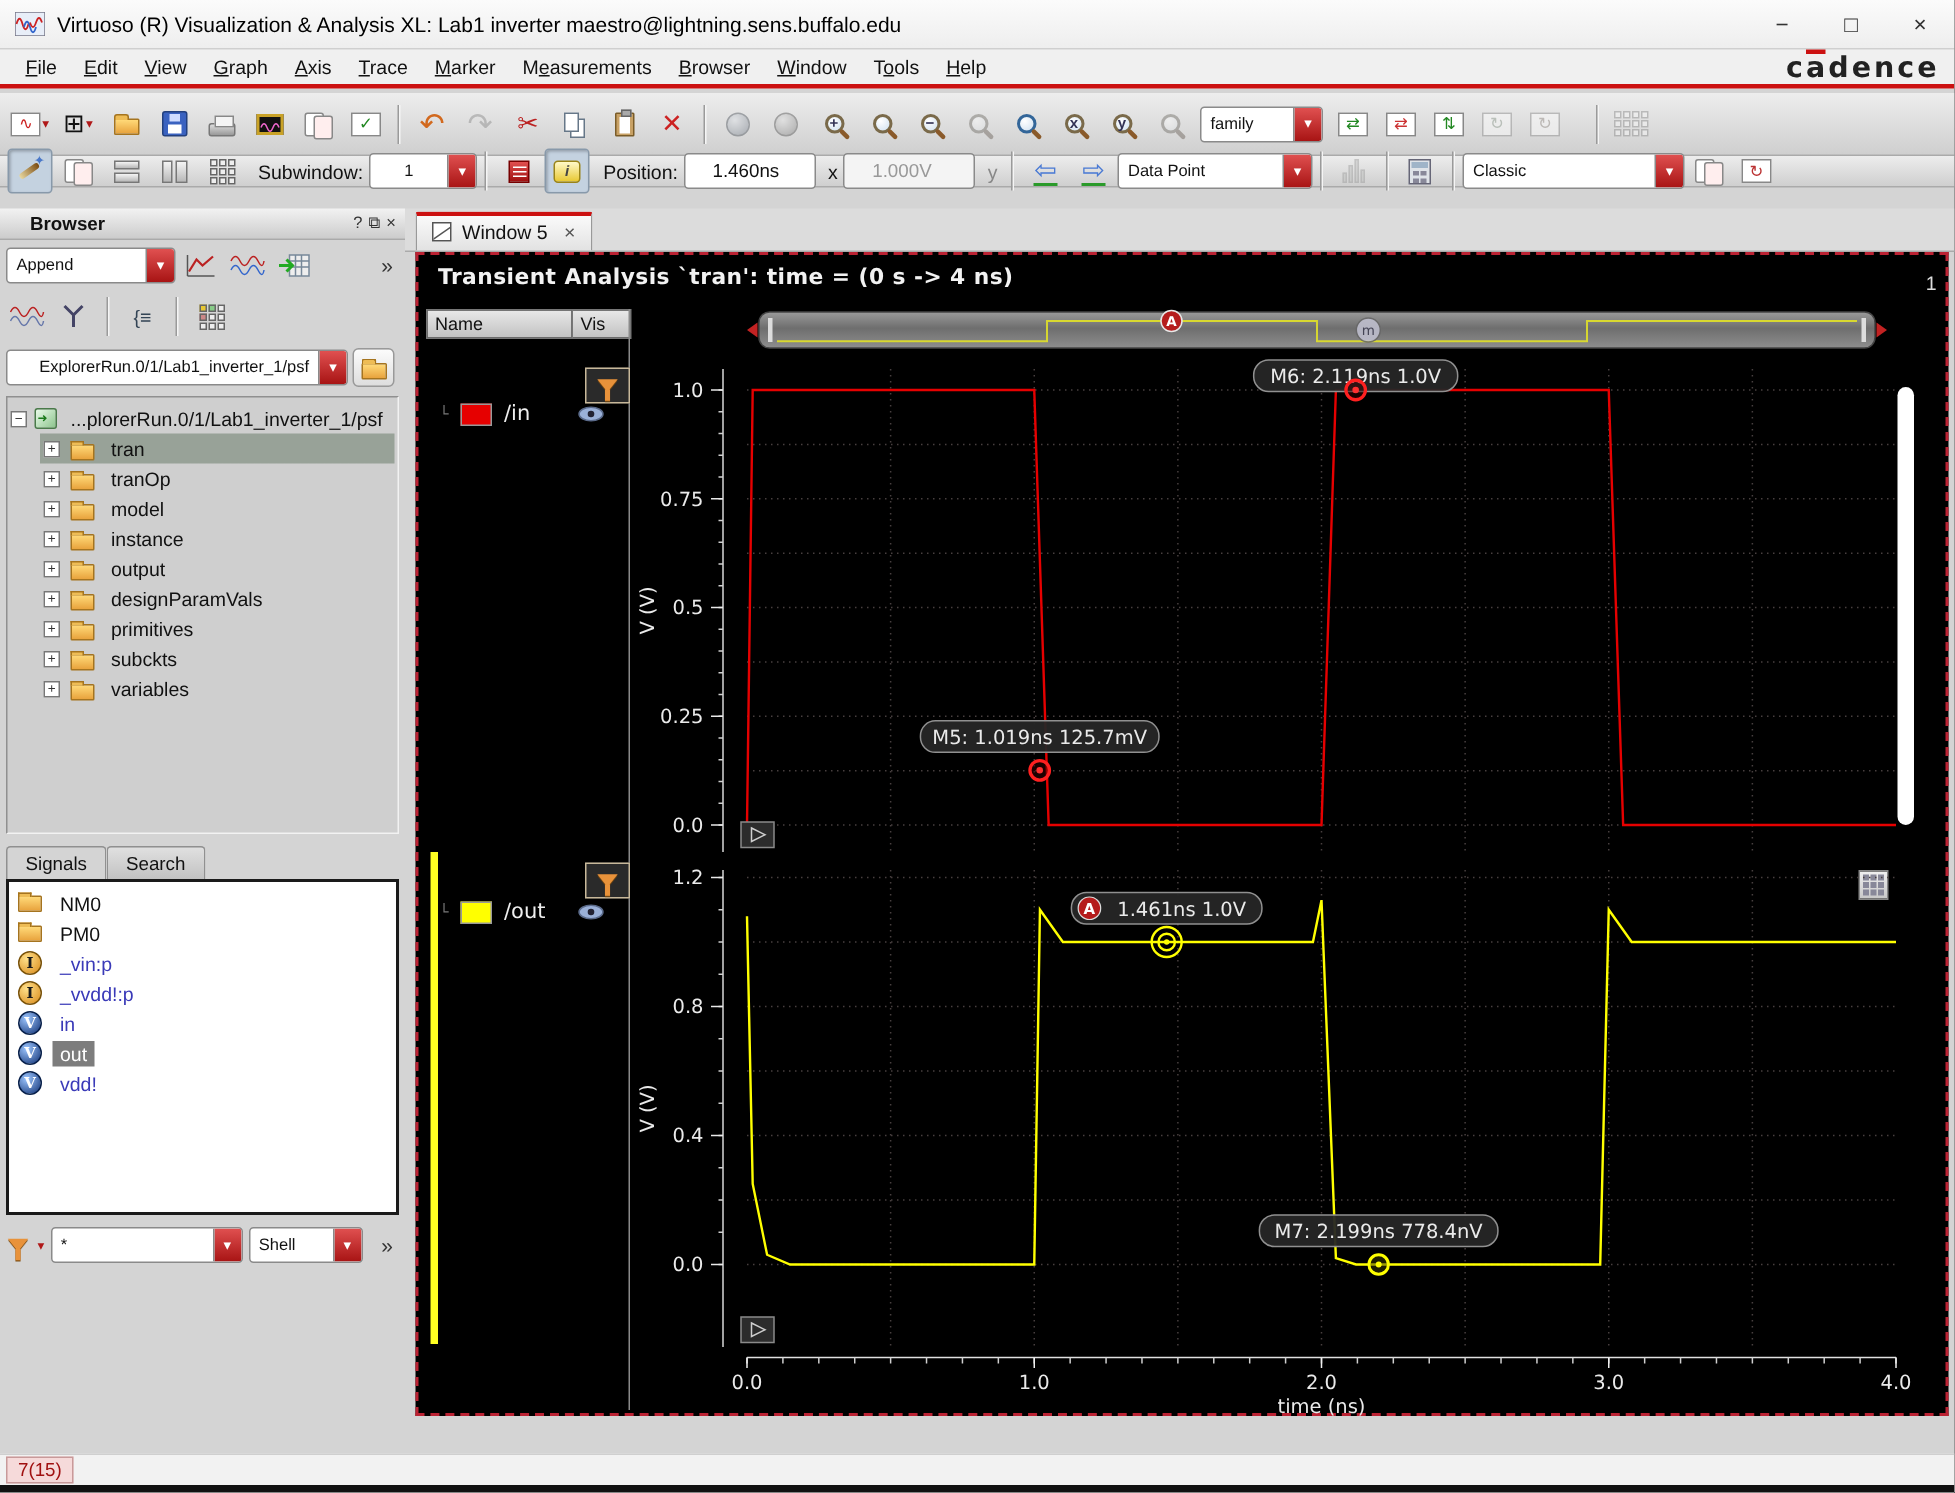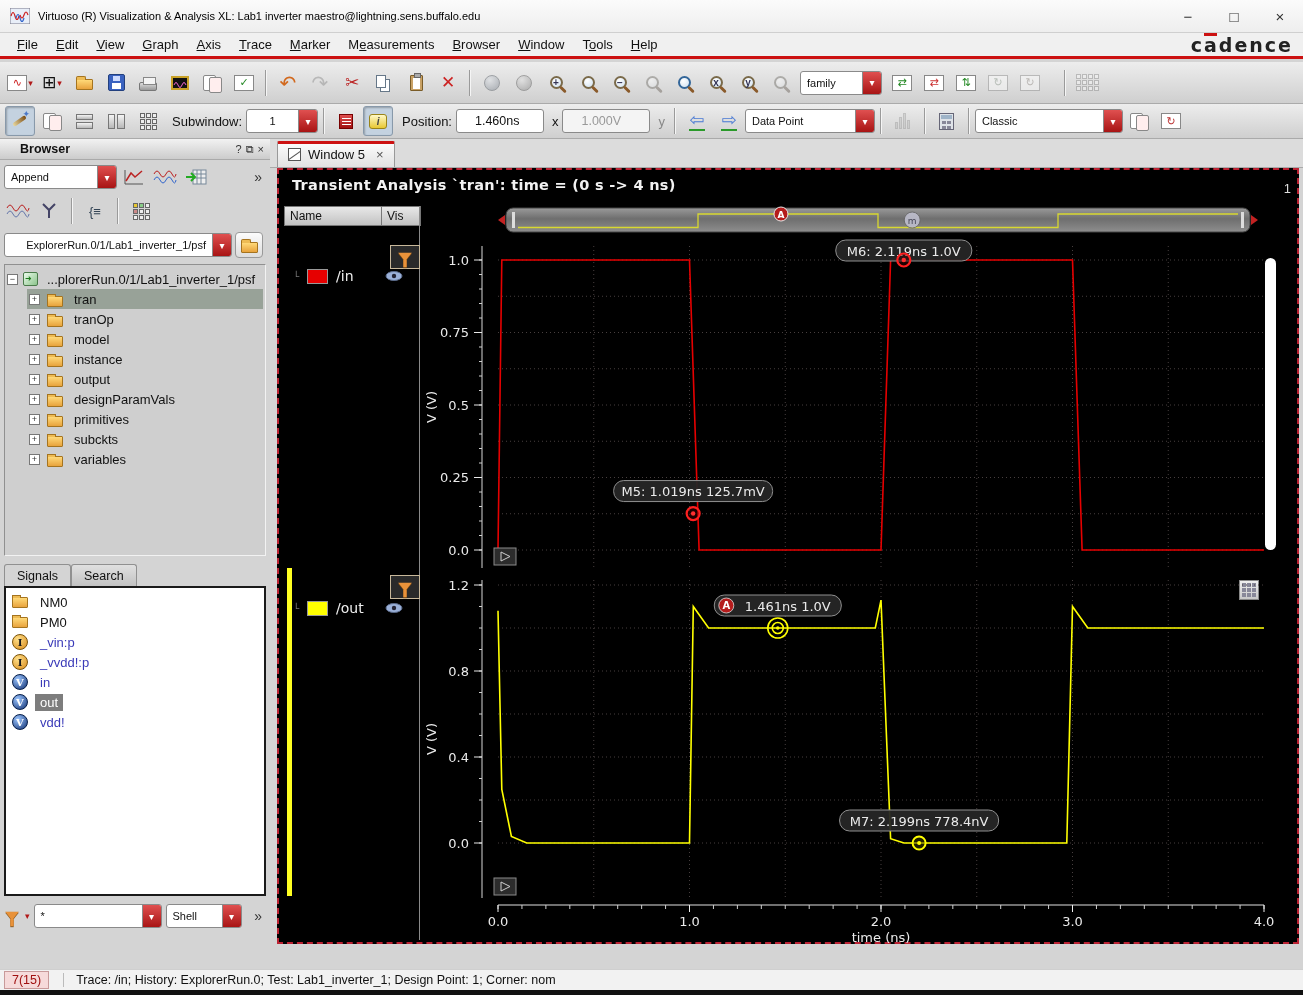--- a/index.html
+++ b/index.html
@@ -7,39 +7,39 @@
   #app {
     position:relative; width:1303px; height:995px; overflow:hidden;
     background:#d4d4d4; font-family:"Liberation Sans","DejaVu Sans",sans-serif;
     font-size:13px; color:#111;
   }
   
   #titlebar { position:absolute; left:0; top:0; width:100%; height:33px;
     background:linear-gradient(#fbfbfb,#eeeeee); display:flex; align-items:center;
     border-bottom:1px solid #cfcfcf; }
   #titlebar .appico { width:20px; height:16px; margin:0 8px 0 10px; }
-  #titlebar .ttl { font-size:11px; color:#000; }
+  #titlebar .ttl { font-size:14px; color:#000; }
   #titlebar .wctrls { margin-left:auto; display:flex; }
   #titlebar .wbtn { width:46px; height:32px; display:flex; align-items:center; justify-content:center;
     font-size:15px; color:#333; }
   
   #menubar { position:absolute; left:0; top:33px; width:100%; height:26px;
     background:#f0f0f0; display:flex; align-items:center; padding-left:8px;
     border-bottom:3px solid #cc1111; }
   .menu { padding:3px 9px; color:#111; cursor:default; }
   .menu u { text-decoration:underline; }
   #brand { margin-left:auto; margin-right:10px; font-family:"DejaVu Sans",sans-serif;
     font-weight:bold; font-size:19px; letter-spacing:2px; color:#222; position:relative; }
   #brand .amac { position:relative; }
   #brand .amac::before { content:""; position:absolute; left:0; right:2px; top:-1px; height:3px; background:#cc1111; }
   
   .tbar { position:absolute; left:0; width:100%; display:flex; align-items:center;
     background:linear-gradient(#ededed,#cfcfcf); border-bottom:1px solid #aaa; padding:0 4px; }
   #tbar1 { top:62px; height:42px; }
-  #tbar2 { top:104px; height:35px; }
+  #tbar2 { top:104px; height:21px; }
   .tbtn { min-width:30px; height:30px; display:flex; align-items:center; justify-content:center;
     border-radius:3px; border:1px solid transparent; margin:0 1px; position:relative; }
   .tbtn.pressed { border:1px solid #8899aa; background:#c4d2e0; box-shadow:inset 1px 1px 2px rgba(0,0,0,.25); }
   .tbtn.disabled { opacity:.45; filter:grayscale(.8); }
   .sep { width:2px; height:26px; margin:0 5px; border-left:1px solid #9a9a9a; border-right:1px solid #f5f5f5; }
   .ddarrow { color:#b01818; font-size:9px; margin-left:1px; }
   .glyph { font-size:17px; line-height:1; }
   .lbl { margin:0 4px 0 8px; font-size:13px; color:#111; white-space:nowrap; }
   .combo { display:flex; align-items:center; background:#fff; border:1px solid #8a8a8a;
     border-radius:3px; height:24px; overflow:hidden; }
@@ -128,21 +128,21 @@
   .dbico::after { content:"➜"; position:absolute; font-size:8px; color:#1a7a1a; left:1px; top:1px; }
   .sfold { width:16px; height:11px; background:linear-gradient(#ffd978,#e8a33d); border:1px solid #a5741f;
     border-radius:1px; position:relative; flex:none; margin-top:2px; }
   .sfold::before { content:""; position:absolute; top:-3px; left:-1px; width:7px; height:2px;
     background:#eebc55; border:1px solid #a5741f; border-bottom:none; }
   
   #sigtabs { display:flex; margin:8px 4px 0 4px; }
   .stab { padding:4px 12px 3px; font-size:12.5px; border:1px solid #909090; border-bottom:none;
     background:linear-gradient(#e0e0e0,#c2c2c2); border-radius:3px 3px 0 0; }
   .stab.active { background:#d4d4d4; font-weight:normal; position:relative; z-index:2; }
-  #siglist { margin:0 4px; height:310px; background:#fff; border:2px solid #1a1a1a; padding:4px 2px; overflow:hidden; }
+  #siglist { margin:0 4px; height:224px; background:#fff; border:2px solid #1a1a1a; padding:4px 2px; overflow:hidden; }
   .sigrow { display:flex; align-items:center; gap:7px; height:20px; padding-left:4px; font-size:13px; }
   .sigrow .slabel { color:#3a3ab8; padding:1px 5px; }
   .sigrow.black .slabel { color:#111; }
   .sigrow.selected .slabel { background:#7d7d7d; color:#fff; }
   .badge { width:16px; height:16px; border-radius:50%; display:flex; align-items:center;
     justify-content:center; font-weight:bold; font-size:10px; flex:none; font-family:"DejaVu Serif",serif; }
   .badge.current { background:radial-gradient(circle at 35% 30%,#ffe08a,#d8godd); background:radial-gradient(circle at 35% 30%,#ffe08a,#d88a1a); color:#1a1a1a; border:1px solid #7a5208; }
   .badge.voltage { background:radial-gradient(circle at 35% 30%,#9ec7ff,#0e2f72); color:#fff; border:1px solid #071f4a; }
   #filterrow { display:flex; align-items:center; gap:4px; padding:8px 4px 0 4px; }
   .funnel { width:0; height:0; border-left:8px solid transparent; border-right:8px solid transparent;
@@ -889,16 +889,15 @@
           <rect x="417.6085" y="572" width="159" height="21" rx="10" fill="#262626" fill-opacity="0.95" stroke="#909090"></rect>
           <text x="497.1085" y="587.5" text-anchor="middle" font-family="DejaVu Sans" font-size="13" fill="#eaeaea">M7: 2.199ns 778.4nV</text>
           <circle cx="497.1085" cy="605" r="6.5" fill="rgba(60,60,0,.5)" stroke="#ffff00" stroke-width="2"></circle>
           <circle cx="497.1085" cy="605" r="2" fill="#ffff00"></circle>
         </g>
       </svg>
   </div>
 
   <div id="infobar">
     <span id="counter">7(15)</span>
-    <span id="traceinfo">Trace: /in; History: ExplorerRun.0; Test: Lab1_inverter_1; Design Point: 1; Corner: nom</span>
   </div>
   <div id="blackstrip"></div>
 </div>
 
 </body></html>

